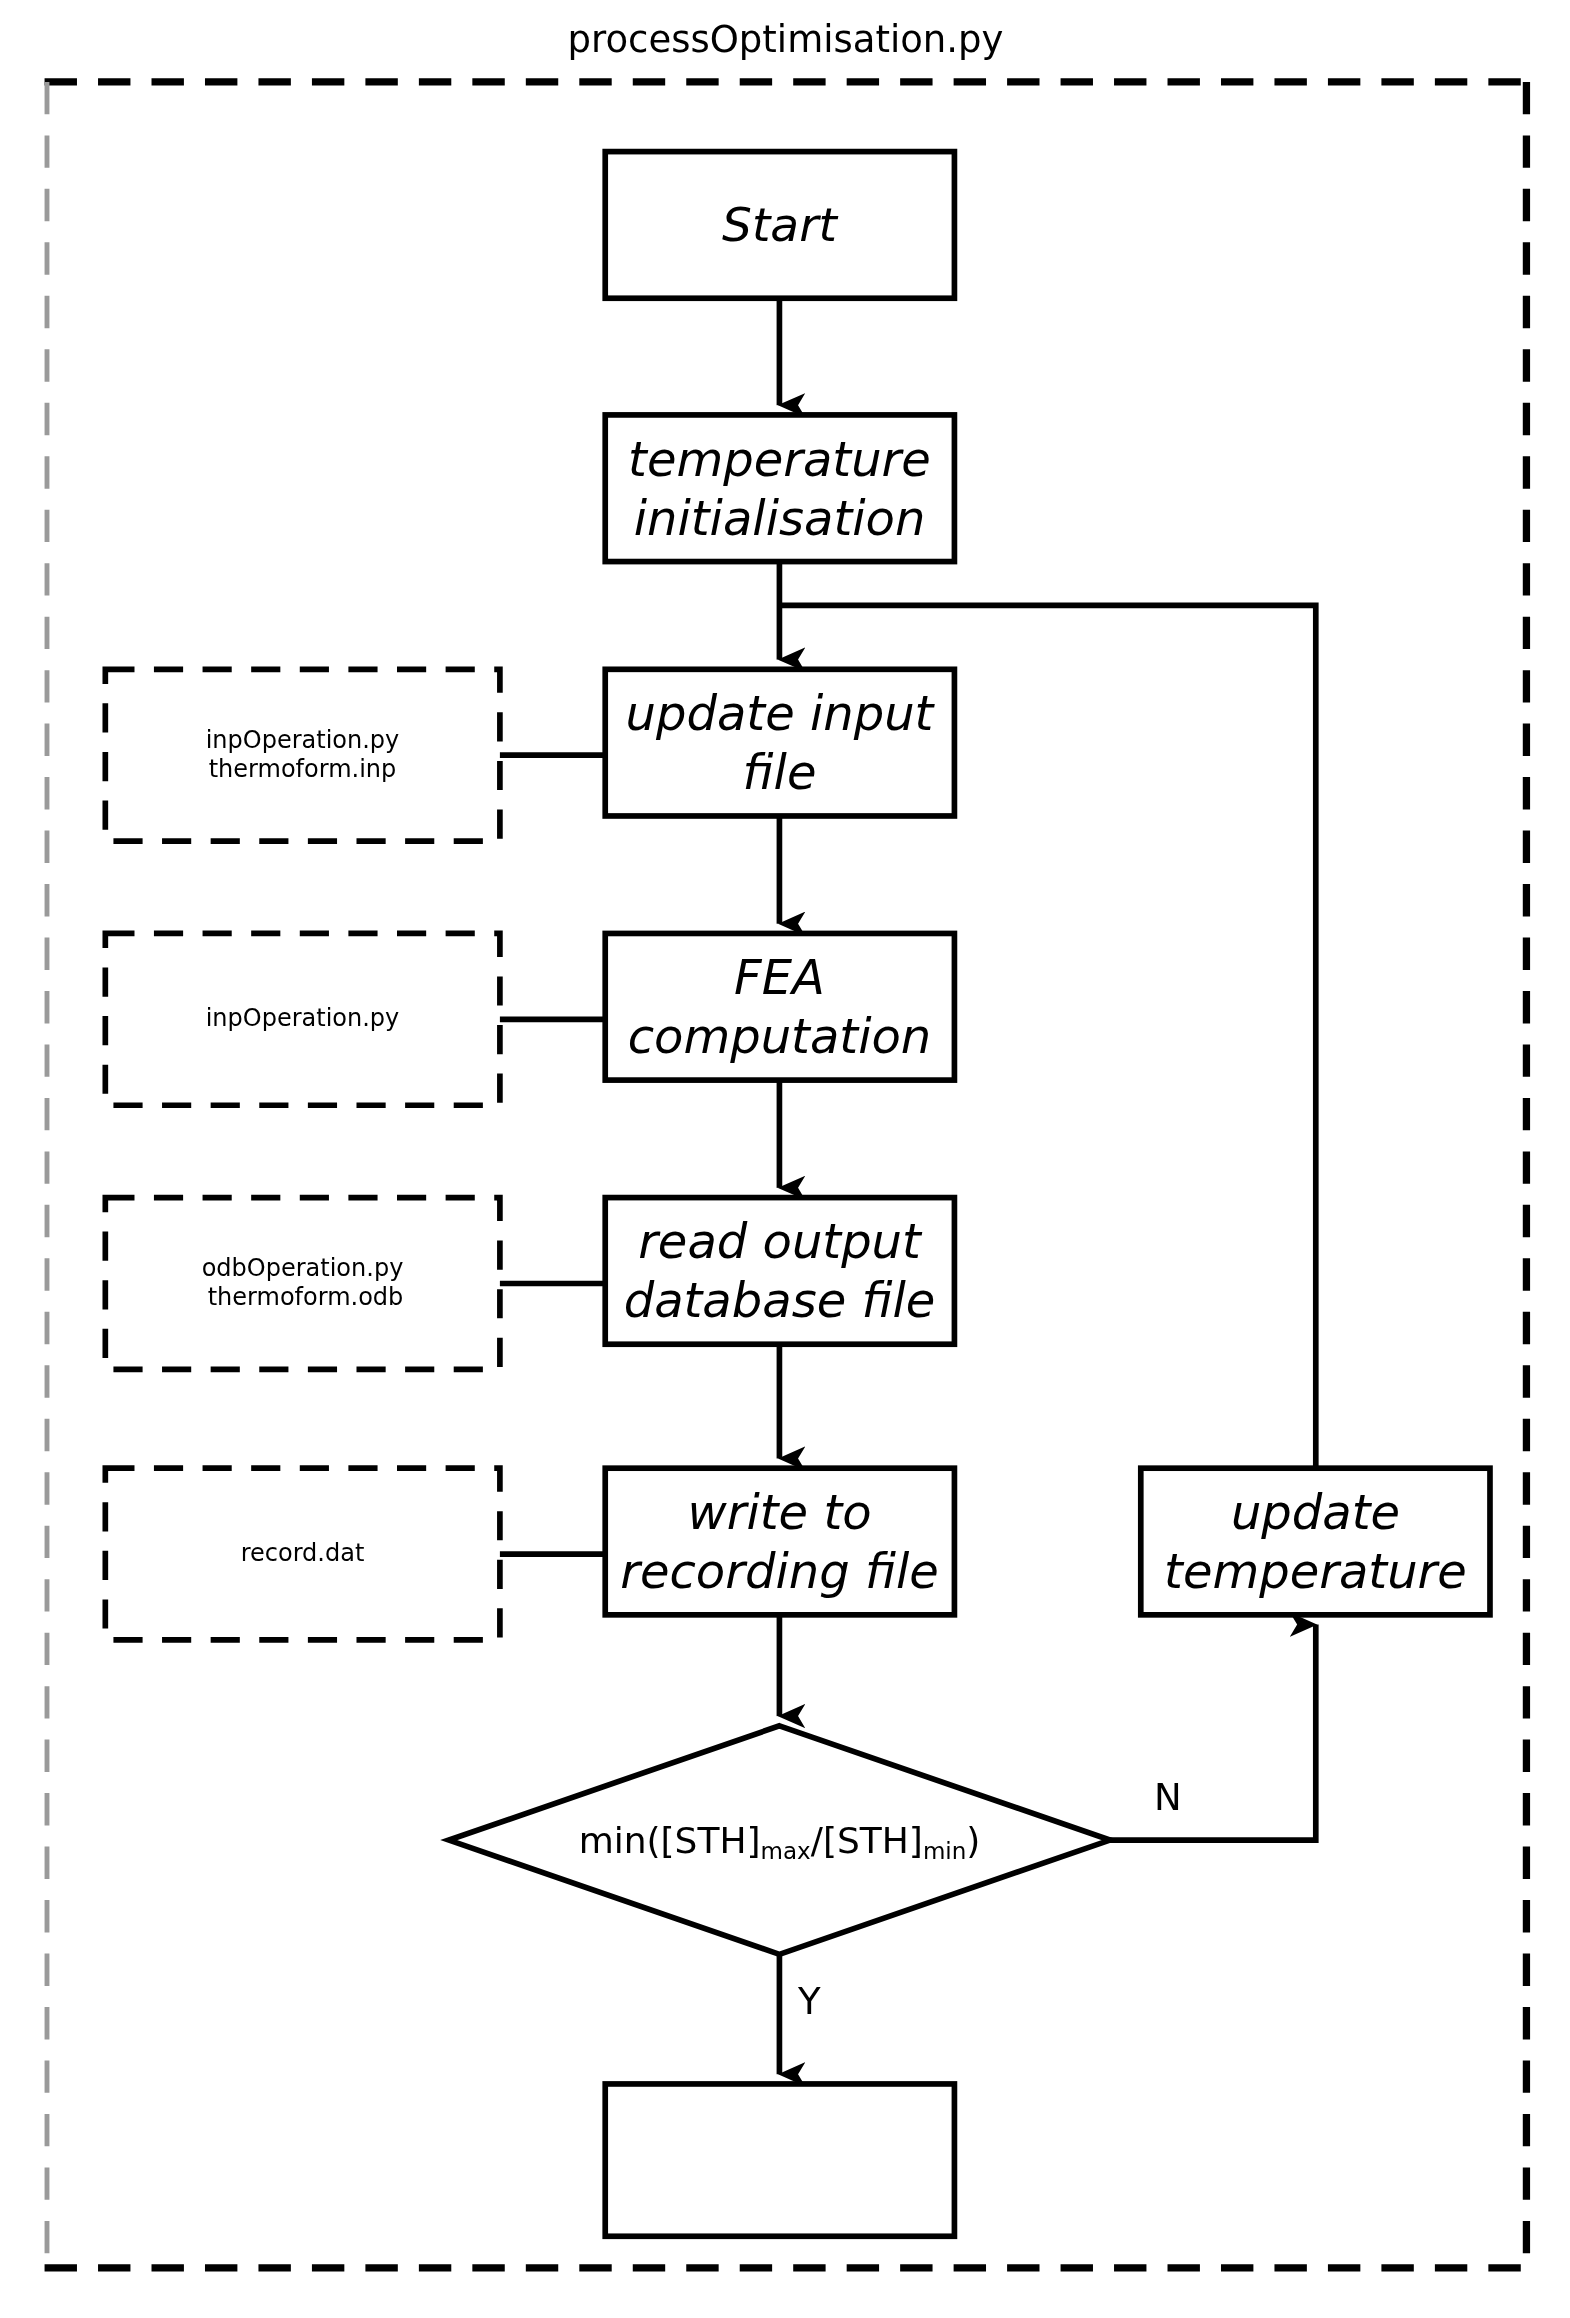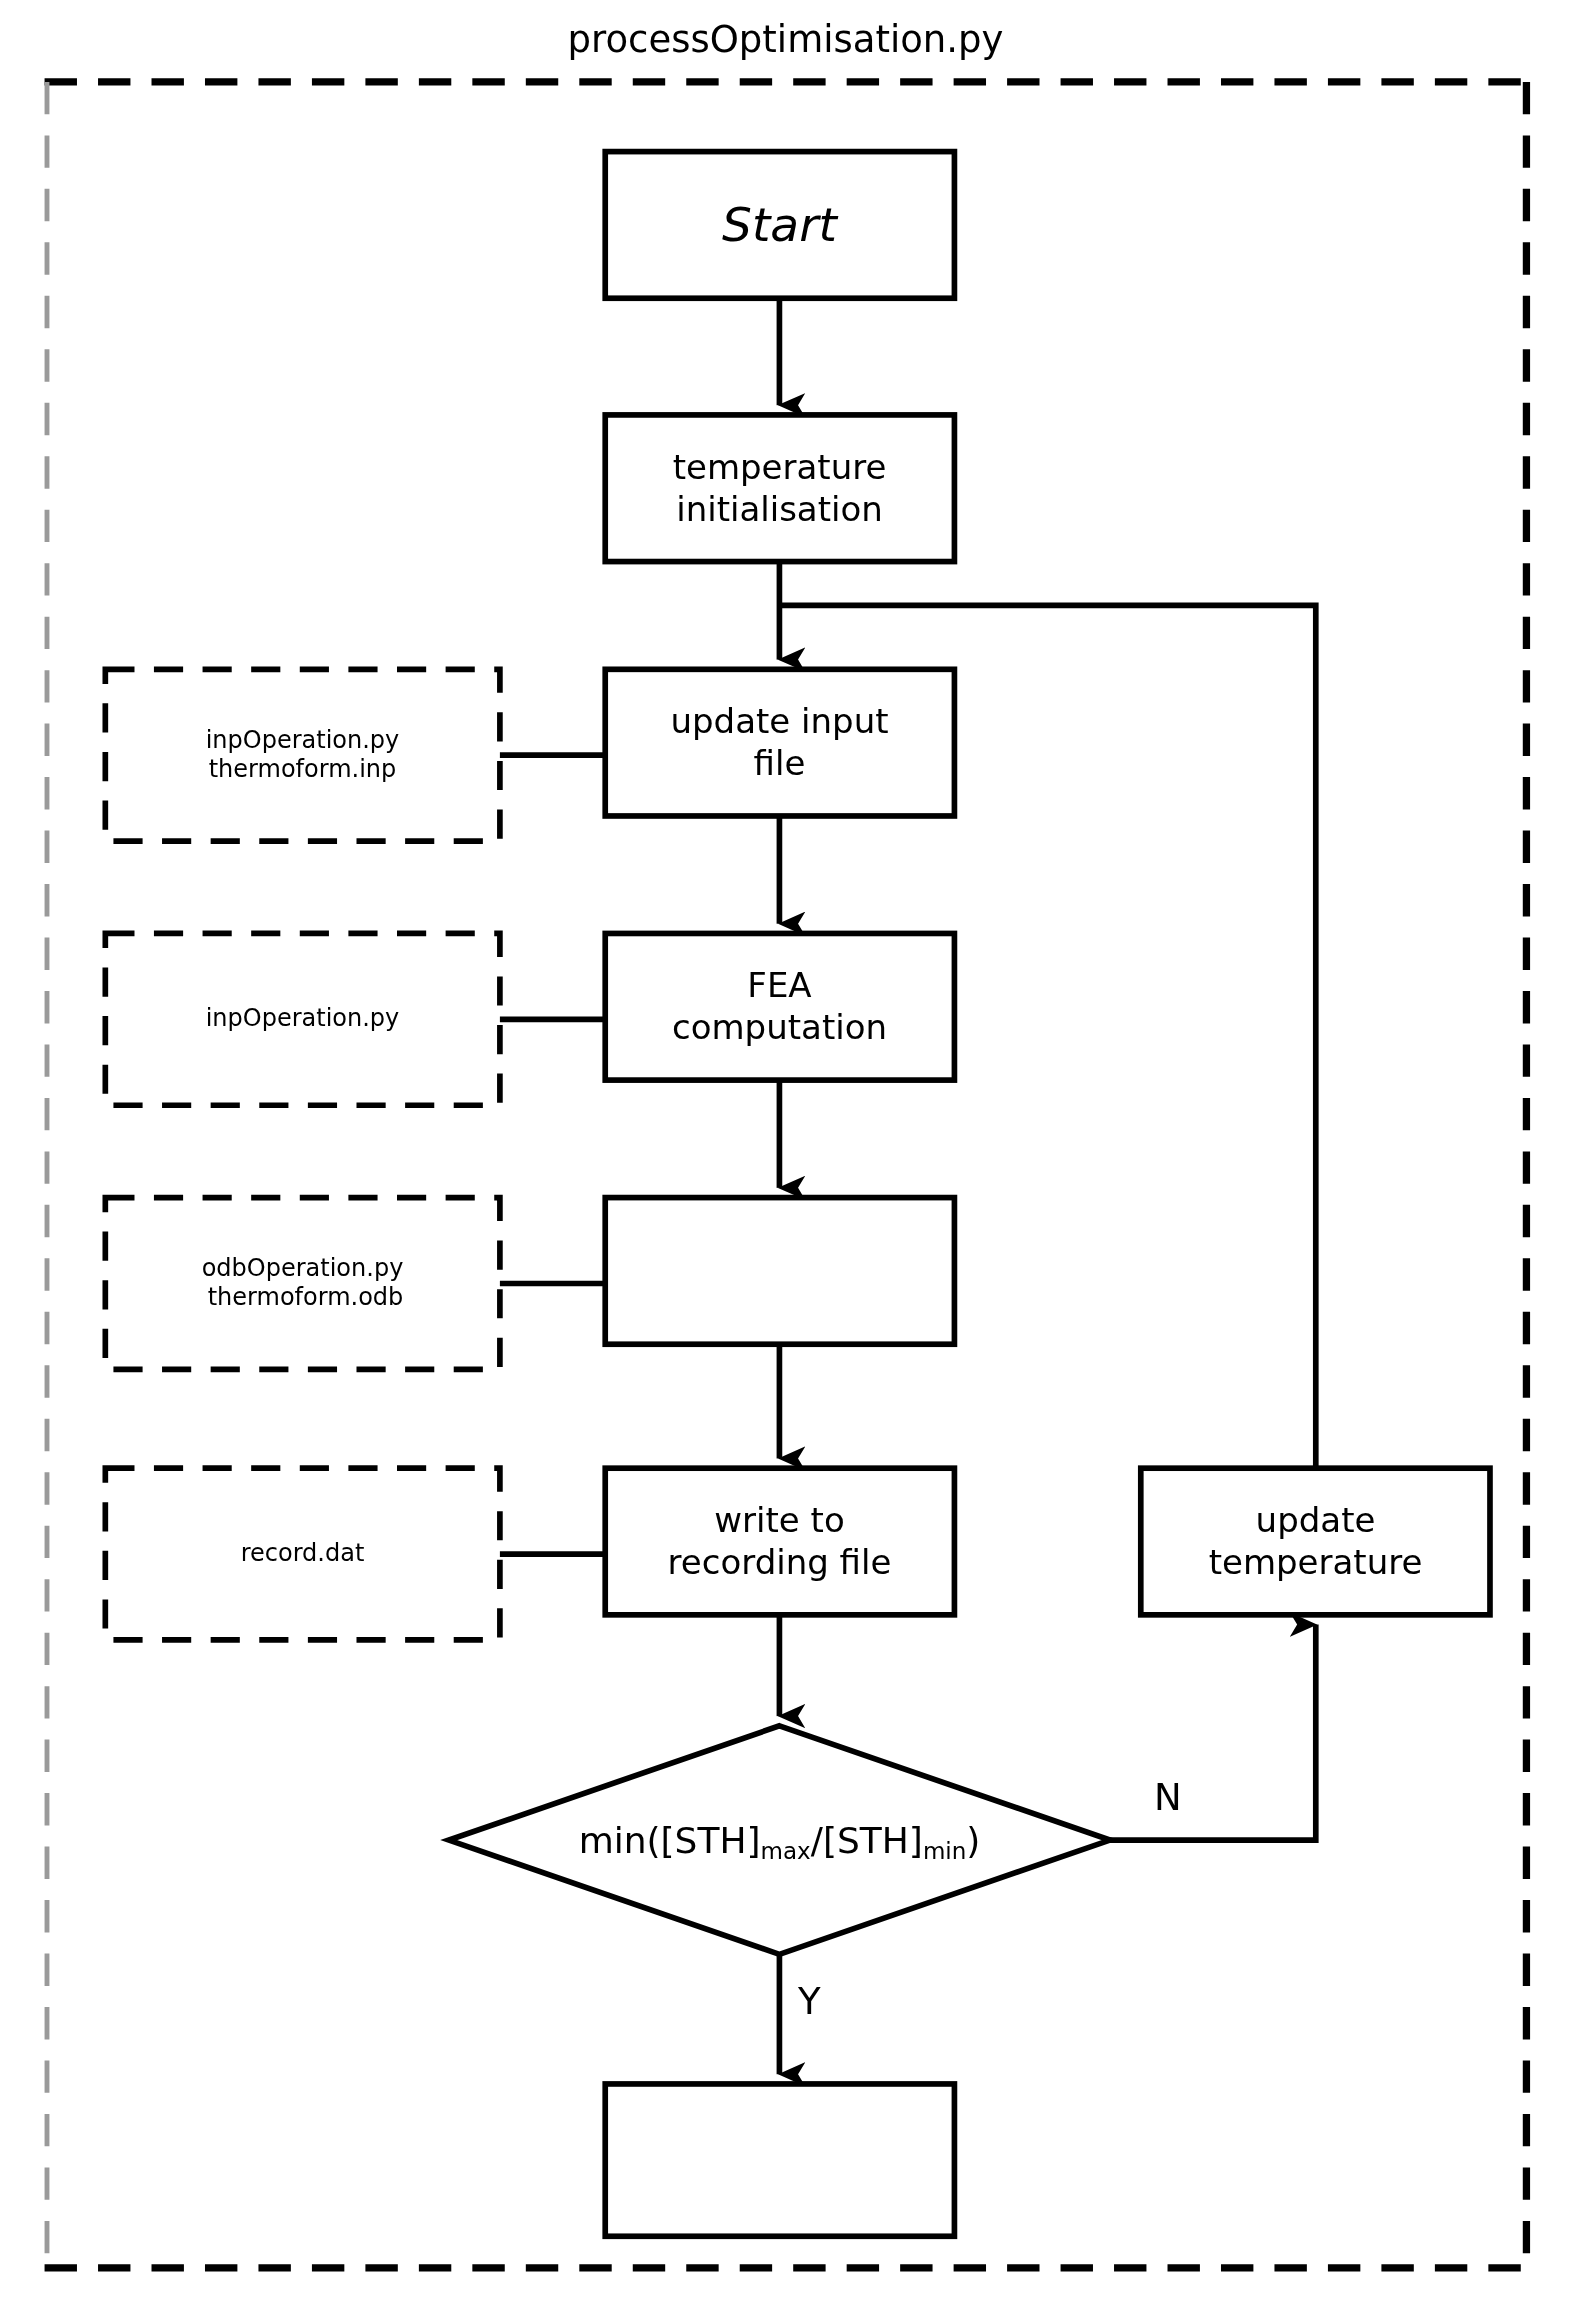--- a/index.html
+++ b/index.html
@@ -35,21 +35,22 @@
     font-family: "DejaVu Sans", sans-serif;
     line-height: 1.22;
     white-space: pre-line;
     pointer-events: none;
   }
   .title-text {
     font-size: 37px;
     text-align: right;
   }
   .proc-text {
-    font-size: 34px;
+    font-size: 48px;
+    font-style: italic;
   }
   .terminal-text {
     font-size: 47px;
     font-style: italic;
   }
   .file-text {
     font-size: 24px;
   }
   .decision-text {
     font-size: 36px;
@@ -120,20 +121,22 @@
 
   <div class="txt title-text" style="left:421px; top:11.3px; width:729px; height:57px;">processOptimisation.py</div>
 
   <div class="txt terminal-text" style="left:605px; top:151px; width:349px; height:147px;">Start</div>
   <div class="txt proc-text" style="left:605px; top:415px; width:349px; height:147px;">temperature
 initialisation</div>
   <div class="txt proc-text" style="left:605px; top:669px; width:349px; height:147px;">update input
 file</div>
   <div class="txt proc-text" style="left:605px; top:933px; width:349px; height:147px;">FEA
 computation</div>
+  <div class="txt proc-text" style="left:605px; top:1197px; width:349px; height:147px;">read output
+database file</div>
   <div class="txt proc-text" style="left:605px; top:1468px; width:349px; height:147px;">write to
 recording file</div>
   <div class="txt proc-text" style="left:1141px; top:1468px; width:349px; height:147px;">update
 temperature</div>
 
   <div class="txt file-text" style="left:105px; top:669px; width:395px; height:172px;">inpOperation.py
 thermoform.inp</div>
   <div class="txt file-text" style="left:105px; top:933px; width:395px; height:172px;">inpOperation.py</div>
   <div class="txt file-text" style="left:105px; top:1197px; width:395px; height:172px;text-align:right;">odbOperation.py
 thermoform.odb</div>

